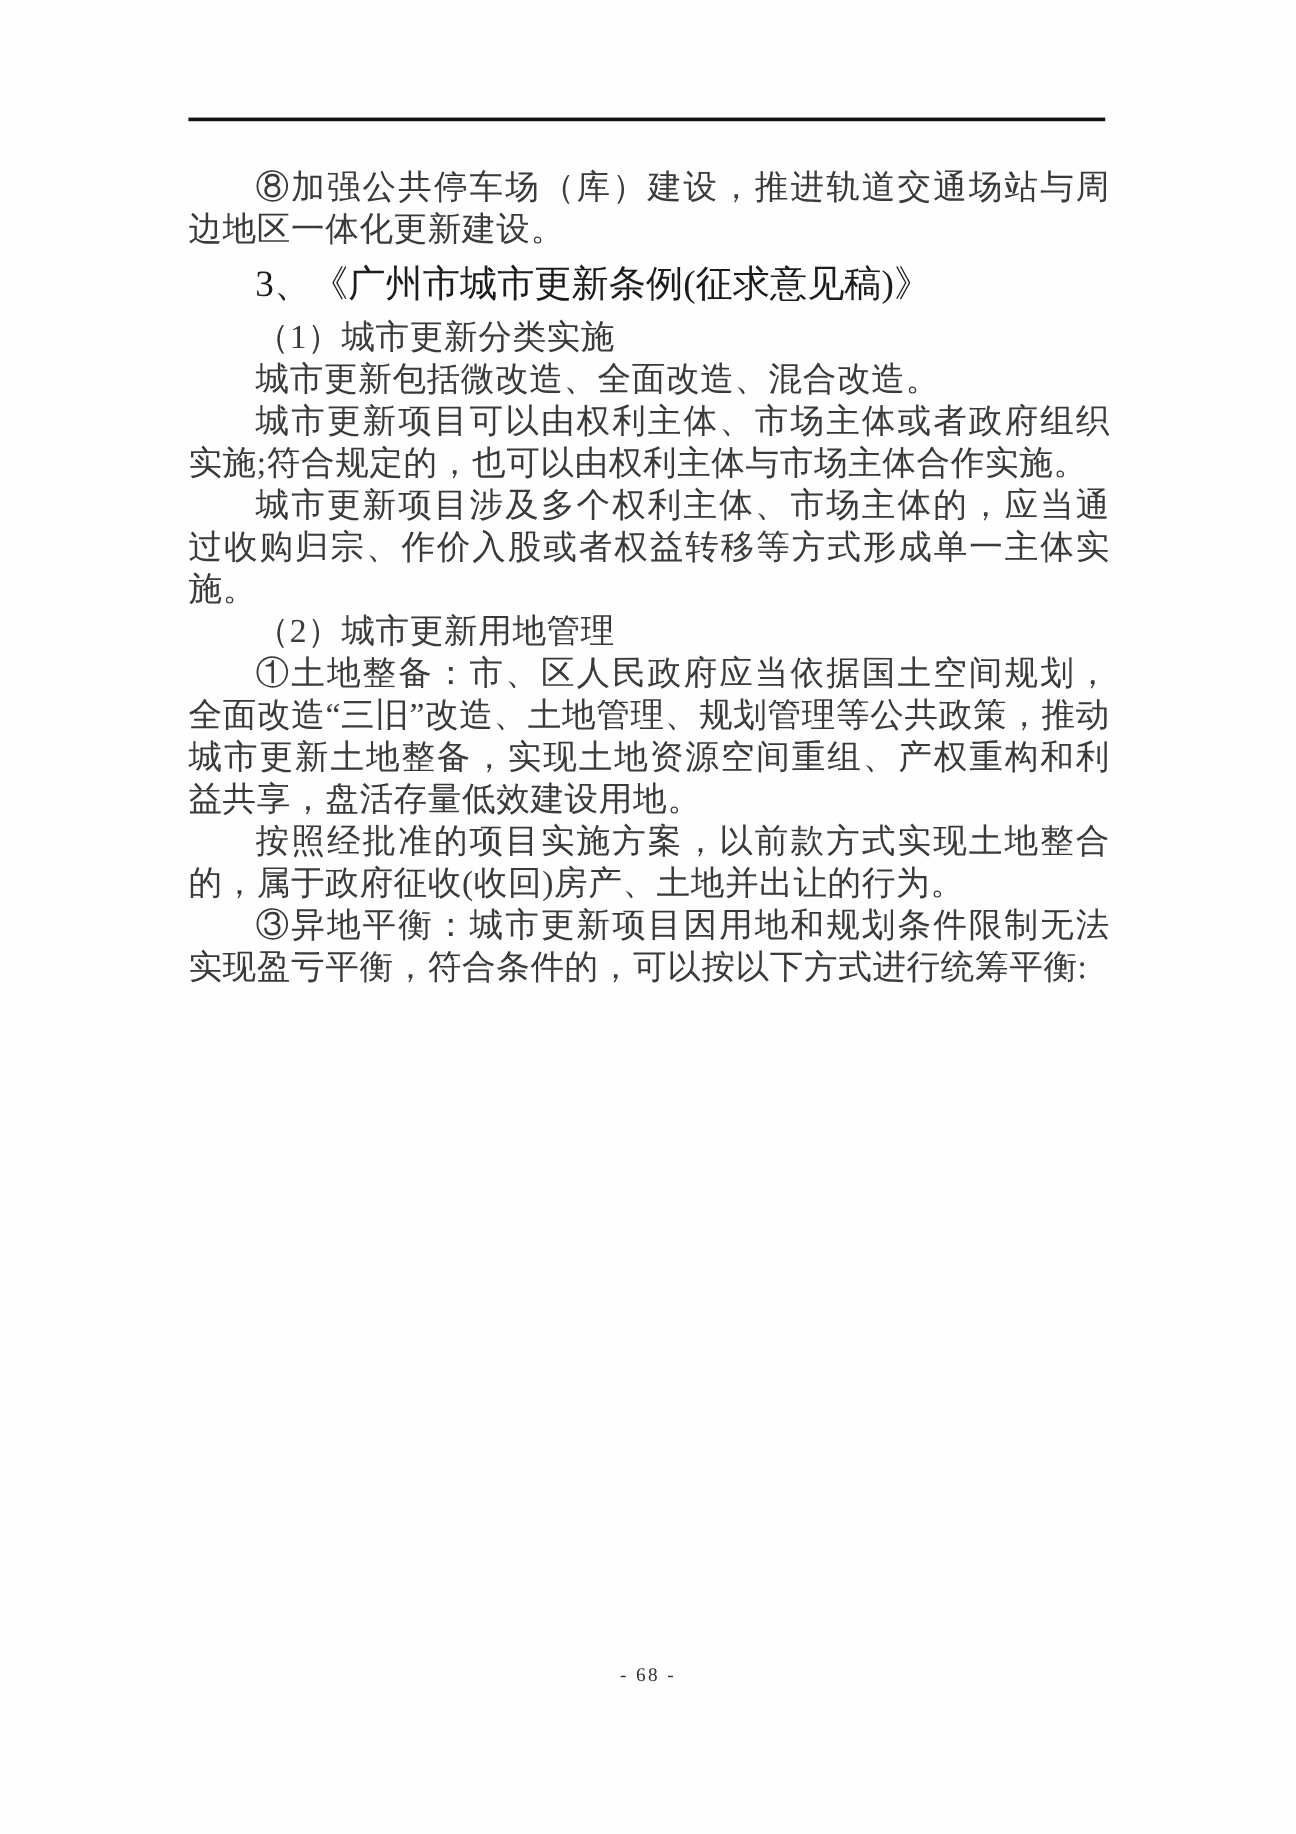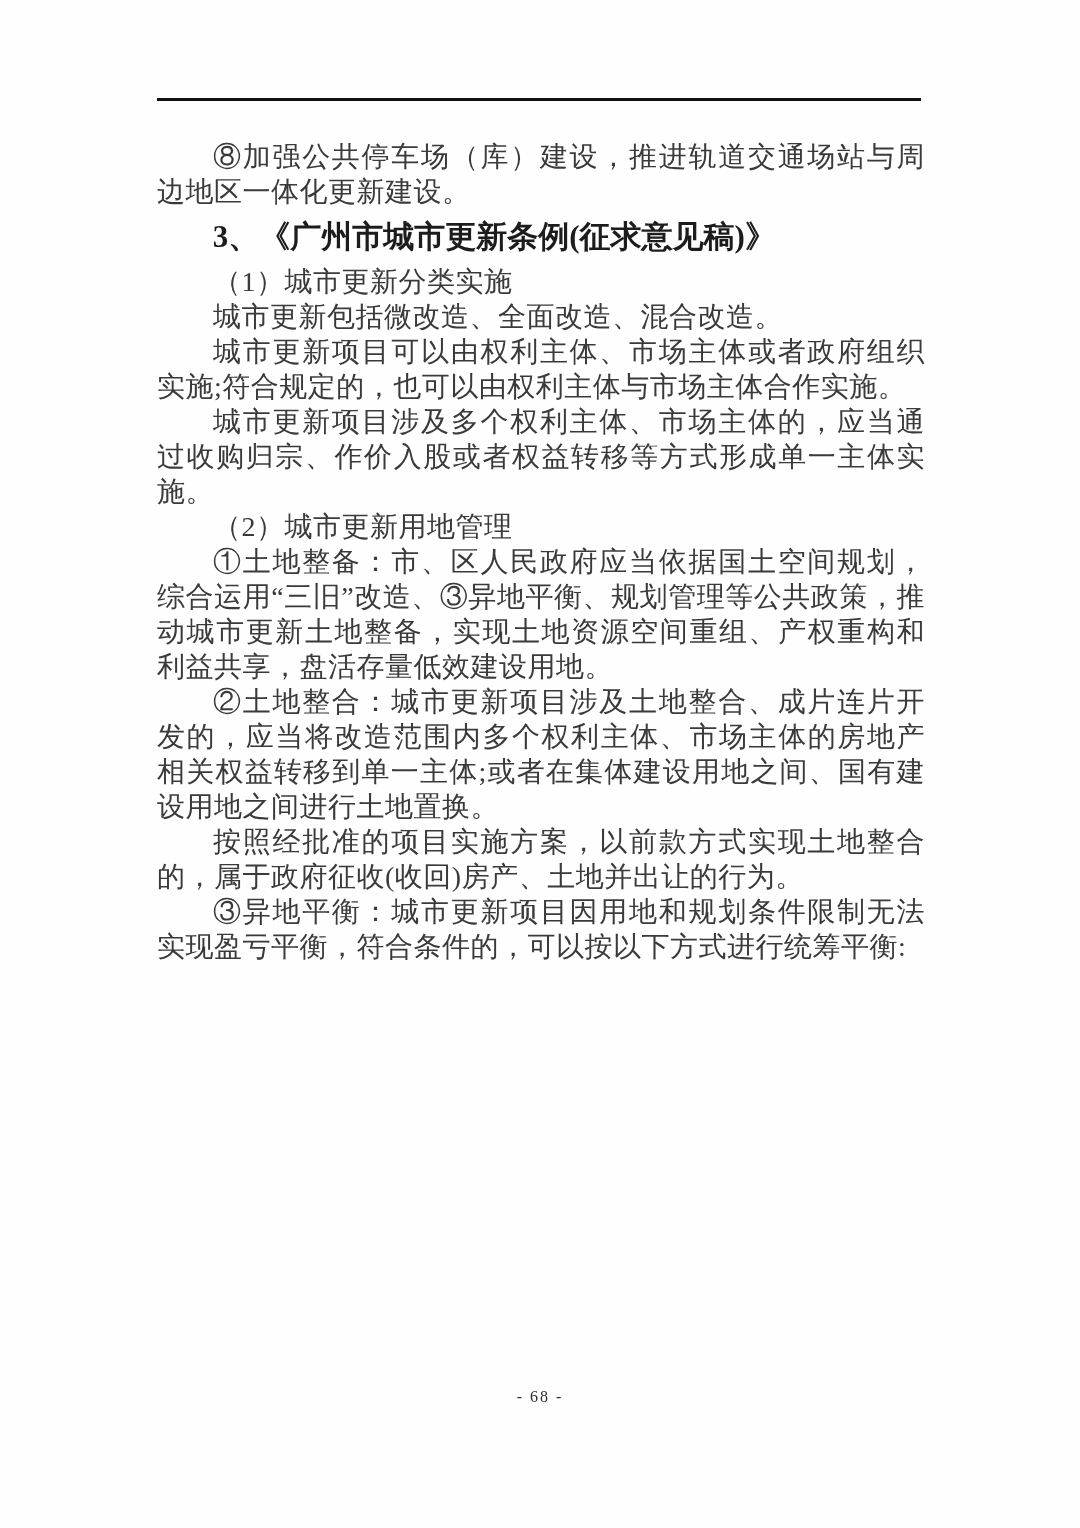--- a/index.html
+++ b/index.html
@@ -38,21 +38,21 @@
     color: #3a3a3a;
     text-indent: 2em;
     text-align: justify;
     letter-spacing: 0.5px;
     font-weight: normal;
   }
   .content h2.section-heading {
     font-size: 31px;
     line-height: 55px;
     color: #1c1c1c;
-    font-weight: bold;
+    font-weight: normal;
     text-indent: 1.8em;
     letter-spacing: 0px;
   }
   .page-footer {
     position: absolute;
     left: 0;
     top: 1388px;
     width: 1080px;
     text-align: center;
   }
@@ -71,22 +71,21 @@
   <div class="header-rule"></div>
 
   <section class="content">
     <p>⑧加强公共停车场（库）建设，推进轨道交通场站与周边地区一体化更新建设。</p>
     <h2 class="section-heading">3、《广州市城市更新条例(征求意见稿)》</h2>
     <p>（1）城市更新分类实施</p>
     <p>城市更新包括微改造、全面改造、混合改造。</p>
     <p>城市更新项目可以由权利主体、市场主体或者政府组织实施;符合规定的，也可以由权利主体与市场主体合作实施。</p>
     <p>城市更新项目涉及多个权利主体、市场主体的，应当通过收购归宗、作价入股或者权益转移等方式形成单一主体实施。</p>
     <p>（2）城市更新用地管理</p>
-    <p>①土地整备：市、区人民政府应当依据国土空间规划，综合运用“三旧”改造、③异地平衡、规划管理等公共政策，推动城市更新土地整备，实现土地资源空间重组、产权重构和利益共享，盘活存量低效建设用地。</p>
-    <p>②土地整合：城市更新项目涉及土地整合、成片连片开发的，应当将改造范围内多个权利主体、市场主体的房地产相关权益转移到单一主体;或者在集体建设用地之间、国有建设用地之间进行土地置换。</p>
+    <p>①土地整备：市、区人民政府应当依据国土空间规划，全面改造“三旧”改造、土地管理、规划管理等公共政策，推动城市更新土地整备，实现土地资源空间重组、产权重构和利益共享，盘活存量低效建设用地。</p>
     <p>按照经批准的项目实施方案，以前款方式实现土地整合的，属于政府征收(收回)房产、土地并出让的行为。</p>
     <p>③异地平衡：城市更新项目因用地和规划条件限制无法实现盈亏平衡，符合条件的，可以按以下方式进行统筹平衡:</p>
   </section>
 
   <footer class="page-footer">
     <span>- 68 -</span>
   </footer>
 
 </div>
 

